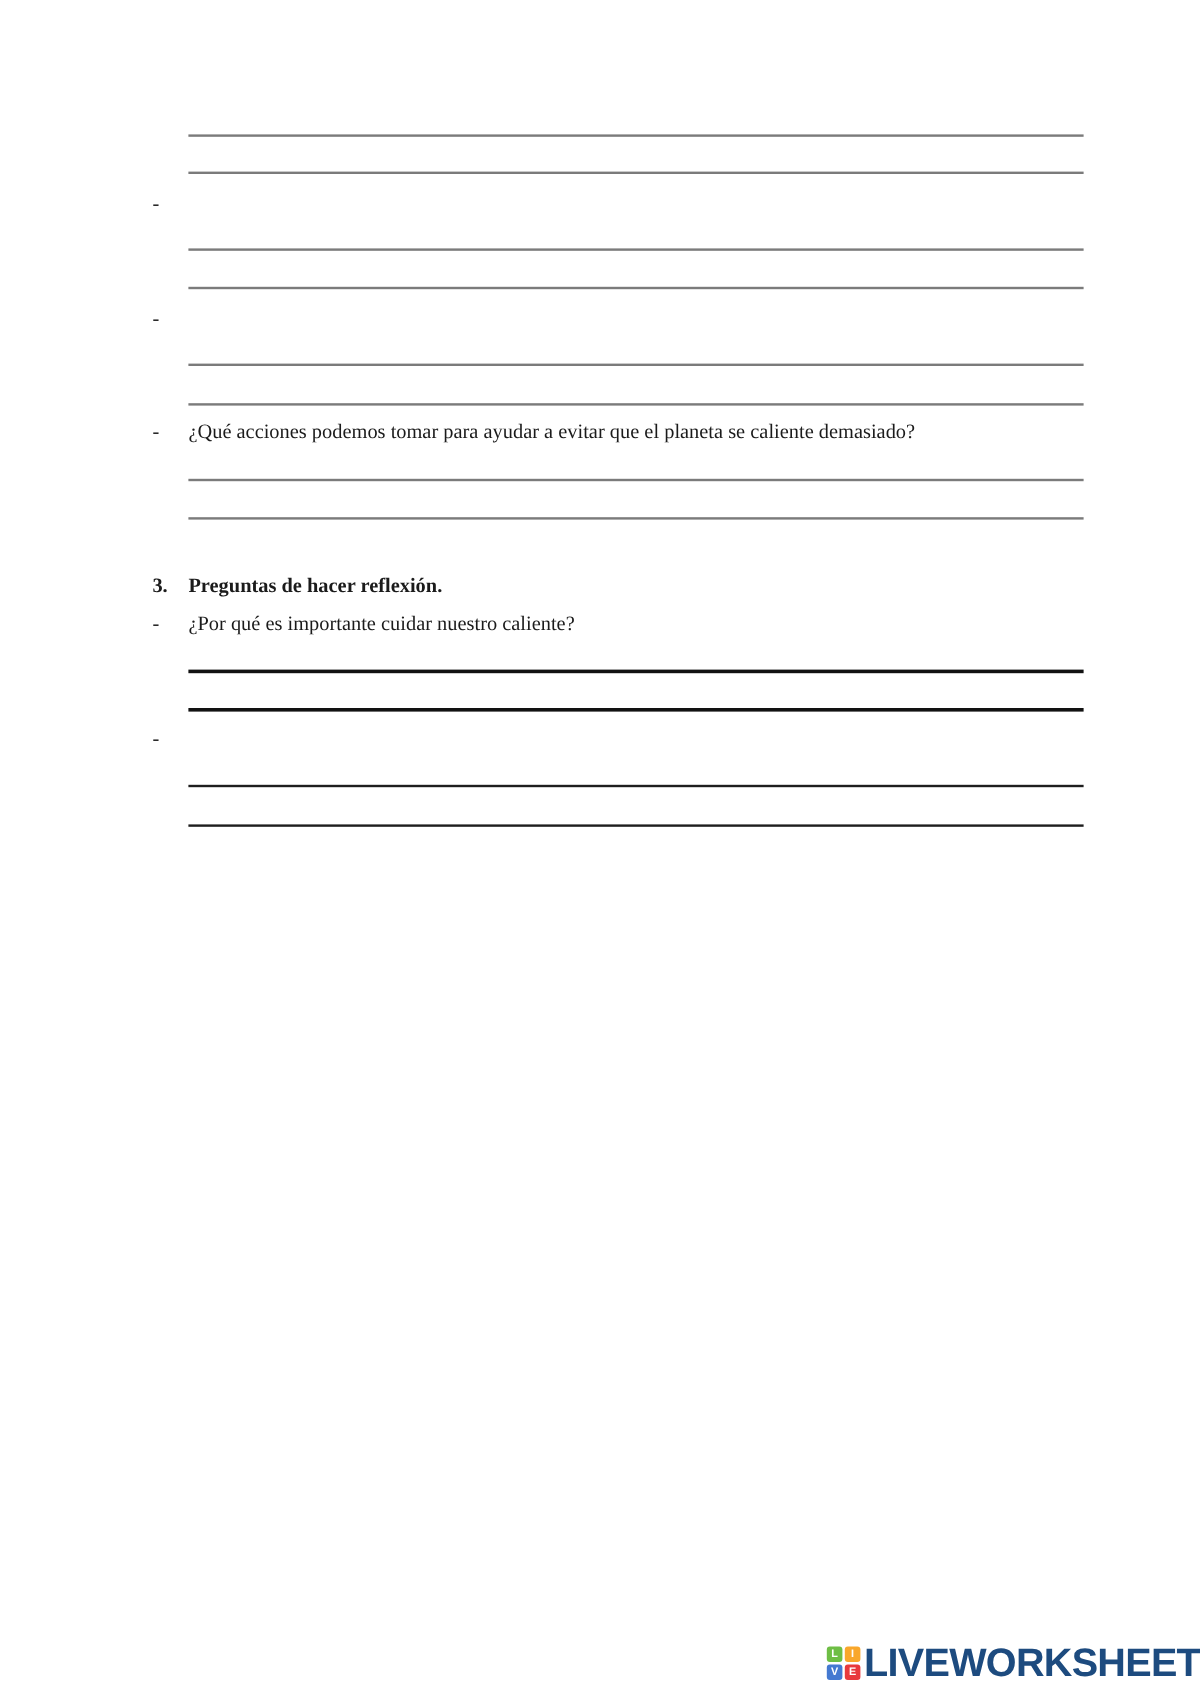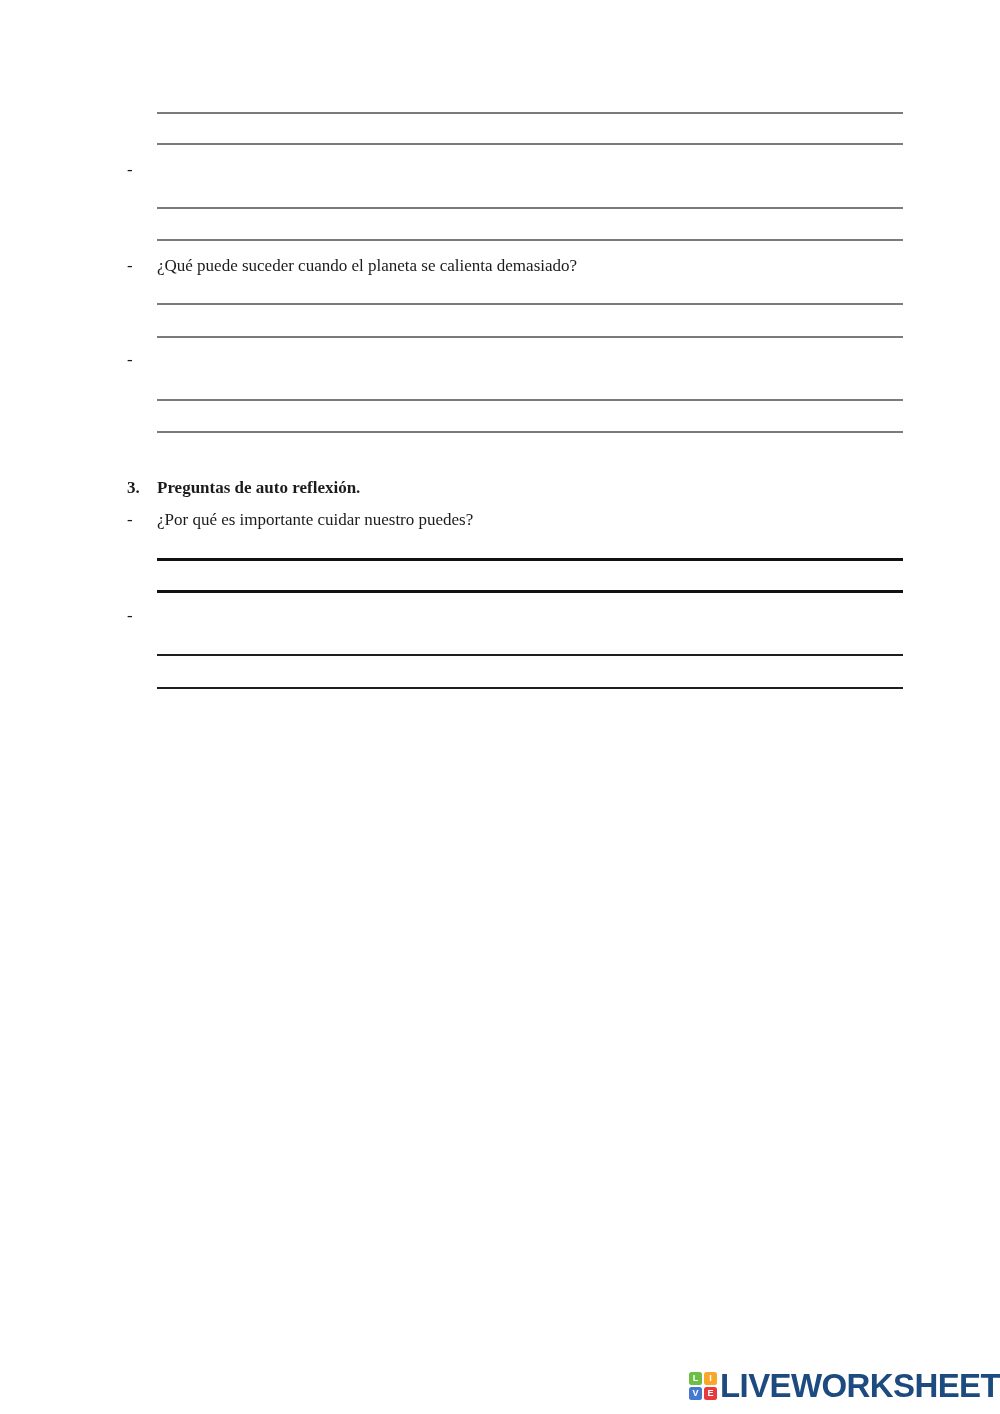--- a/index.html
+++ b/index.html
@@ -84,39 +84,39 @@
   <div class="line g" style="top: 143px; background: rgb(123, 123, 123);"></div>
 
   <div class="qrow" style="top:159px">
     <span class="bullet">-</span>
   </div>
   <div class="line g" style="top: 207px; background: rgb(123, 123, 123);"></div>
   <div class="line g" style="top: 239px; background: rgb(123, 123, 123);"></div>
 
   <div class="qrow" style="top:255px">
     <span class="bullet">-</span>
-    <span class="qtext">¿Qué puede suceder cuando el planeta se calienta demasiado?</span>
   </div>
   <div class="line g" style="top: 303px; background: rgb(123, 123, 123);"></div>
   <div class="line g" style="top: 336px; background: rgb(123, 123, 123);"></div>
 
   <div class="qrow" style="top:349px">
     <span class="bullet">-</span>
+    <span class="qtext">¿Qué acciones podemos tomar para ayudar a evitar que el planeta se caliente demasiado?</span>
   </div>
   <div class="line g" style="top: 399px; background: rgb(123, 123, 123);"></div>
   <div class="line g" style="top: 431px; background: rgb(123, 123, 123);"></div>
 
   <div class="qrow heading" style="top:477px">
     <span class="bullet">3.</span>
-    <span class="qtext">Preguntas de auto reflexión.</span>
+    <span class="qtext">Preguntas de hacer reflexión.</span>
   </div>
 
   <div class="qrow" style="top:509px">
     <span class="bullet">-</span>
-    <span class="qtext">¿Por qué es importante cuidar nuestro puedes?</span>
+    <span class="qtext">¿Por qué es importante cuidar nuestro caliente?</span>
   </div>
   <div class="line t" style="top: 558px; background: rgb(18, 18, 18);"></div>
   <div class="line t" style="top: 590px; background: rgb(18, 18, 18);"></div>
 
   <div class="qrow" style="top:605px">
     <span class="bullet">-</span>
   </div>
   <div class="line n" style="top: 654px; background: rgb(30, 30, 30);"></div>
   <div class="line n" style="top: 687px; background: rgb(30, 30, 30);"></div>
 

